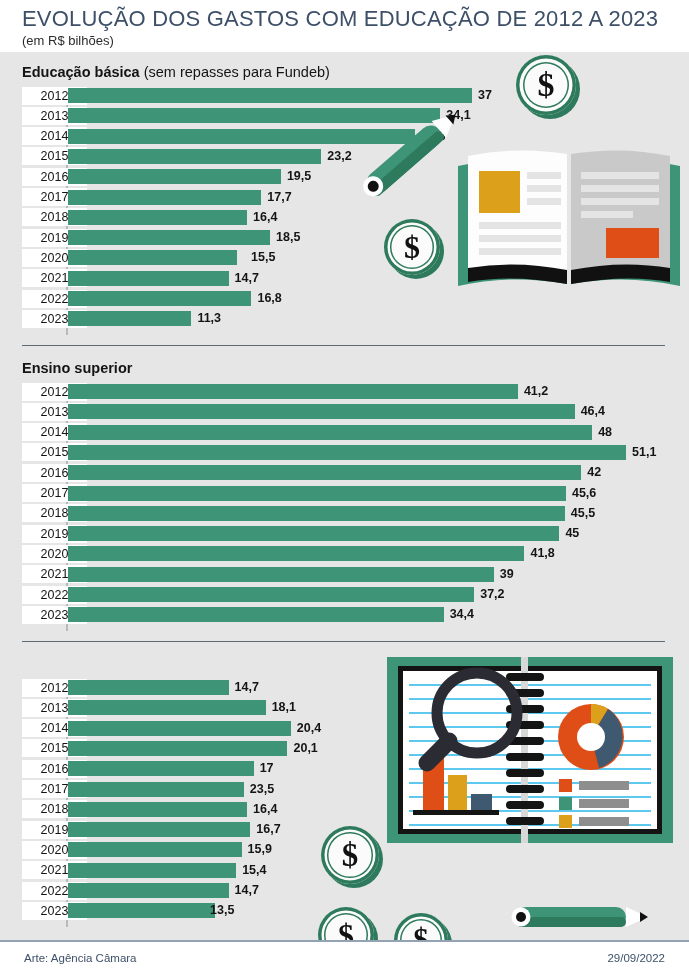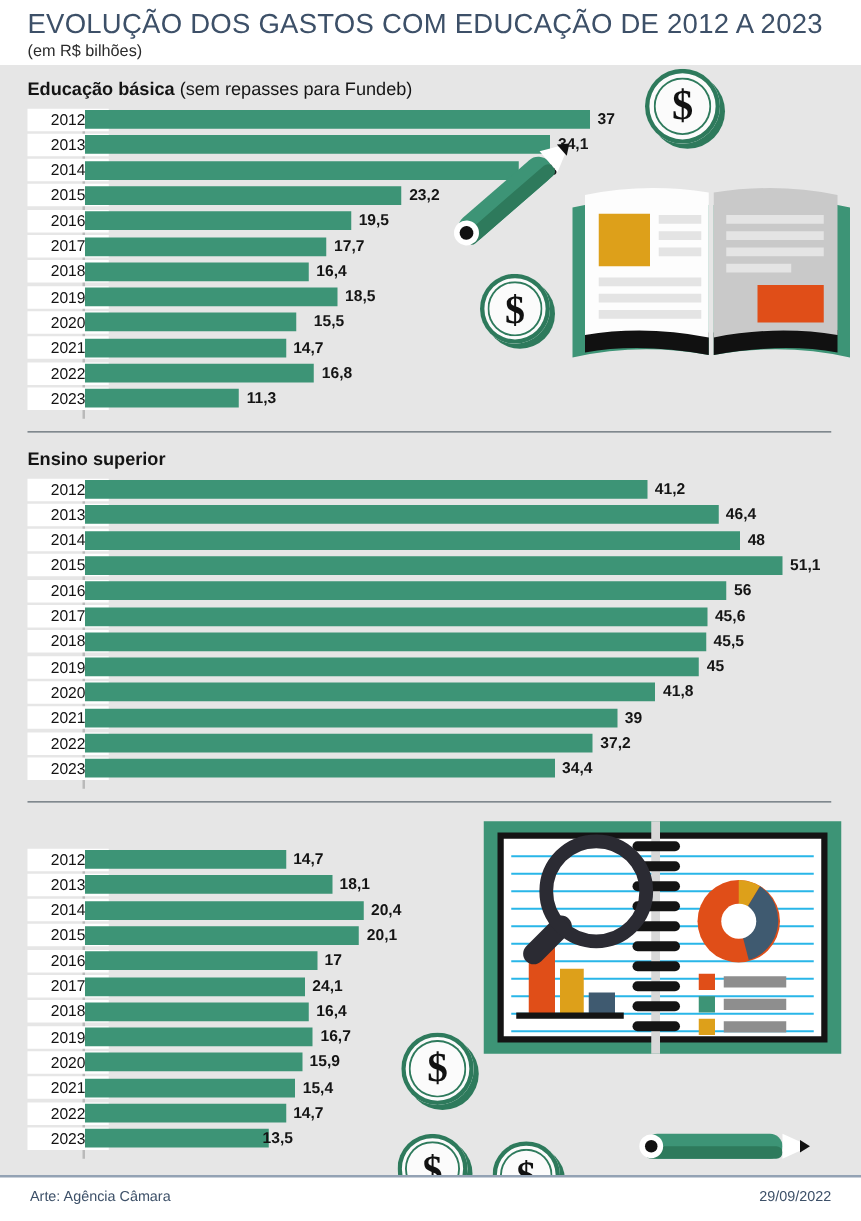--- a/index.html
+++ b/index.html
@@ -192,21 +192,21 @@
           <div class="vlab" style="left: 576.149px;">48</div>
         </div>
         <div class="row" style="top: 60.9px;">
           <div class="ylab">2015</div>
           <div class="bar" style="width: 558px; background: rgb(61, 148, 118);"></div>
           <div class="vlab" style="left: 610px;">51,1</div>
         </div>
         <div class="row" style="top: 81.2px;">
           <div class="ylab">2016</div>
           <div class="bar" style="width: 513.229px; background: rgb(61, 148, 118);"></div>
-          <div class="vlab" style="left: 565.229px;">56</div>
+          <div class="vlab" style="left: 565.229px;">42</div>
         </div>
         <div class="row" style="top: 101.5px;">
           <div class="ylab">2017</div>
           <div class="bar" style="width: 497.941px; background: rgb(61, 148, 118);"></div>
           <div class="vlab" style="left: 549.941px;">45,6</div>
         </div>
         <div class="row" style="top: 121.8px;">
           <div class="ylab">2018</div>
           <div class="bar" style="width: 496.849px; background: rgb(61, 148, 118);"></div>
           <div class="vlab" style="left: 548.849px;">45,5</div>
@@ -264,21 +264,21 @@
           <div class="vlab" style="left: 271.487px;">20,1</div>
         </div>
         <div class="row" style="top: 81.2px;">
           <div class="ylab">2016</div>
           <div class="bar" style="width: 185.636px; background: rgb(61, 148, 118);"></div>
           <div class="vlab" style="left: 237.636px;">17</div>
         </div>
         <div class="row" style="top: 101.5px;">
           <div class="ylab">2017</div>
           <div class="bar" style="width: 175.808px; background: rgb(61, 148, 118);"></div>
-          <div class="vlab" style="left: 227.808px;">24,1</div>
+          <div class="vlab" style="left: 227.808px;">23,5</div>
         </div>
         <div class="row" style="top: 121.8px;">
           <div class="ylab">2018</div>
           <div class="bar" style="width: 179.084px; background: rgb(61, 148, 118);"></div>
           <div class="vlab" style="left: 231.084px;">16,4</div>
         </div>
         <div class="row" style="top: 142.1px;">
           <div class="ylab">2019</div>
           <div class="bar" style="width: 182.36px; background: rgb(61, 148, 118);"></div>
           <div class="vlab" style="left: 234.36px;">16,7</div>

